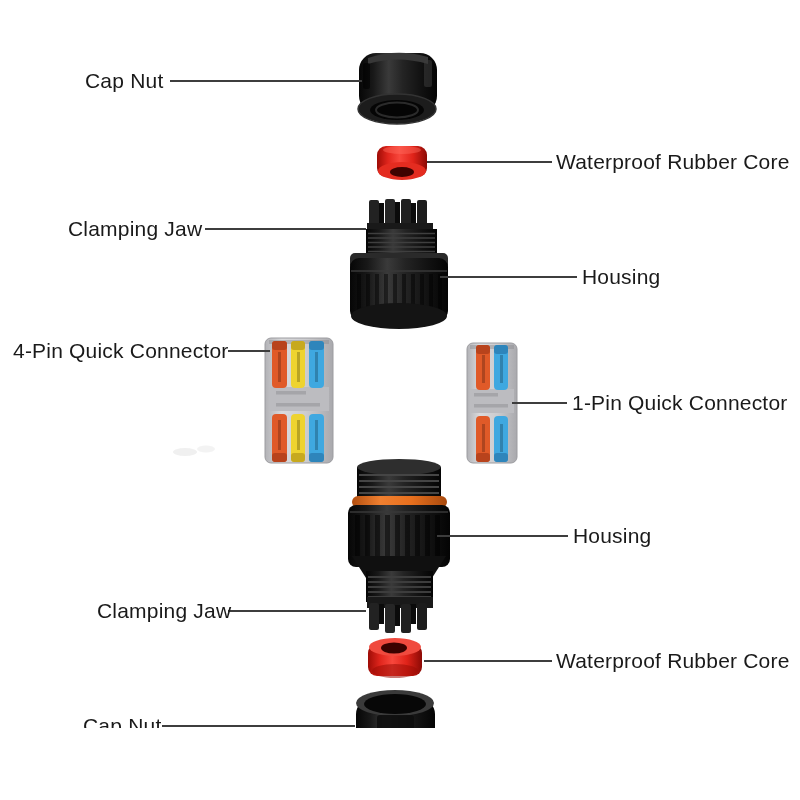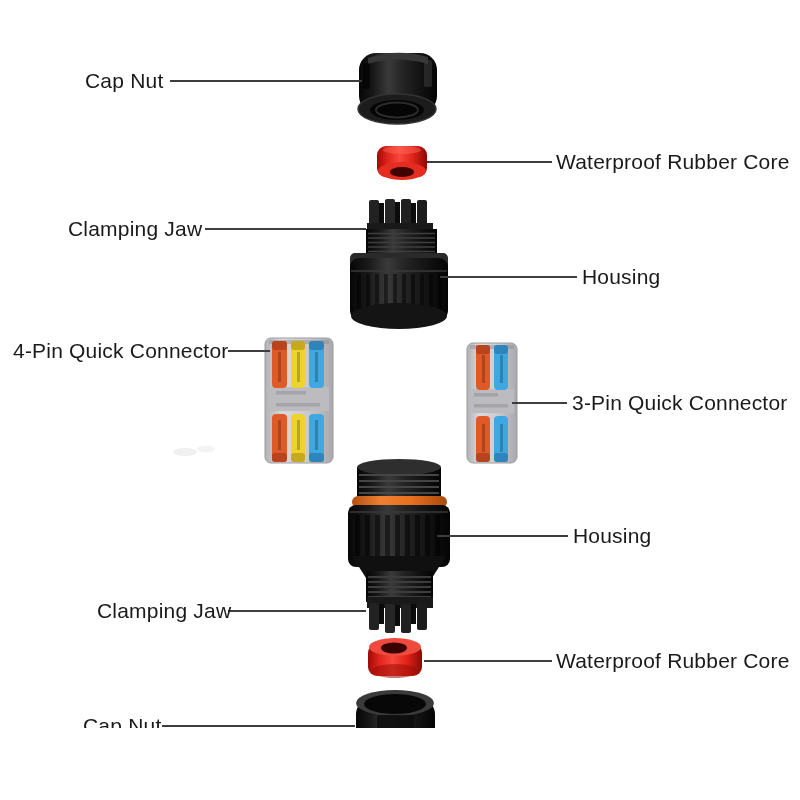--- a/index.html
+++ b/index.html
@@ -256,19 +256,19 @@
   <div class="leader" style="left:437px; top:535px; width:131px"></div>
   <div class="leader" style="left:228px; top:610px; width:138px"></div>
   <div class="leader" style="left:424px; top:660px; width:128px"></div>
   <div class="leader" style="left:162px; top:725px; width:193px"></div>
 
   <div class="label" style="left:85px;  top:68px">Cap Nut</div>
   <div class="label" style="left:556px; top:149px">Waterproof Rubber Core</div>
   <div class="label" style="left:68px;  top:216px">Clamping Jaw</div>
   <div class="label" style="left:582px; top:264px">Housing</div>
   <div class="label" style="left:13px;  top:338px">4-Pin Quick Connector</div>
-  <div class="label" style="left:572px; top:390px">3-Pin Quick Connector</div>
+  <div class="label" style="left:572px; top:390px">1-Pin Quick Connector</div>
   <div class="label" style="left:573px; top:523px">Housing</div>
   <div class="label" style="left:97px;  top:598px">Clamping Jaw</div>
   <div class="label" style="left:556px; top:648px">Waterproof Rubber Core</div>
   <div class="label" style="left:83px;  top:713px">Cap Nut</div>
 
 </div>
 
 </body></html>

